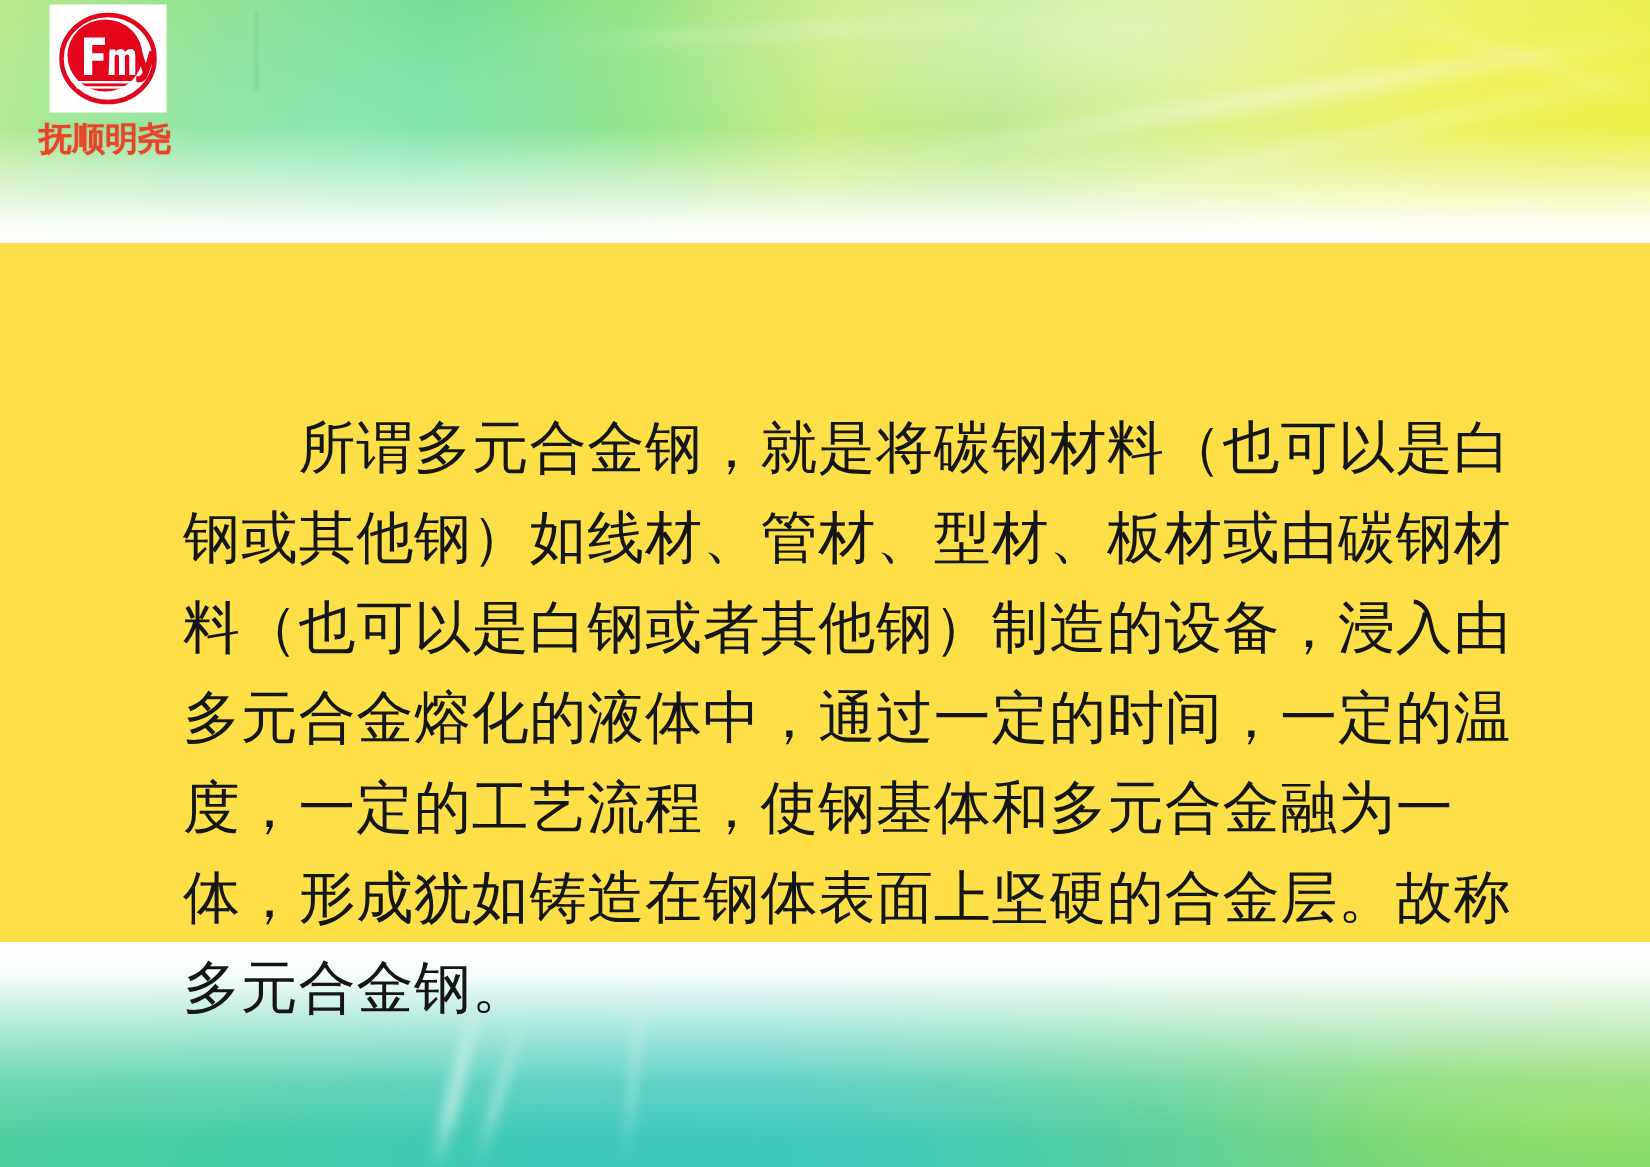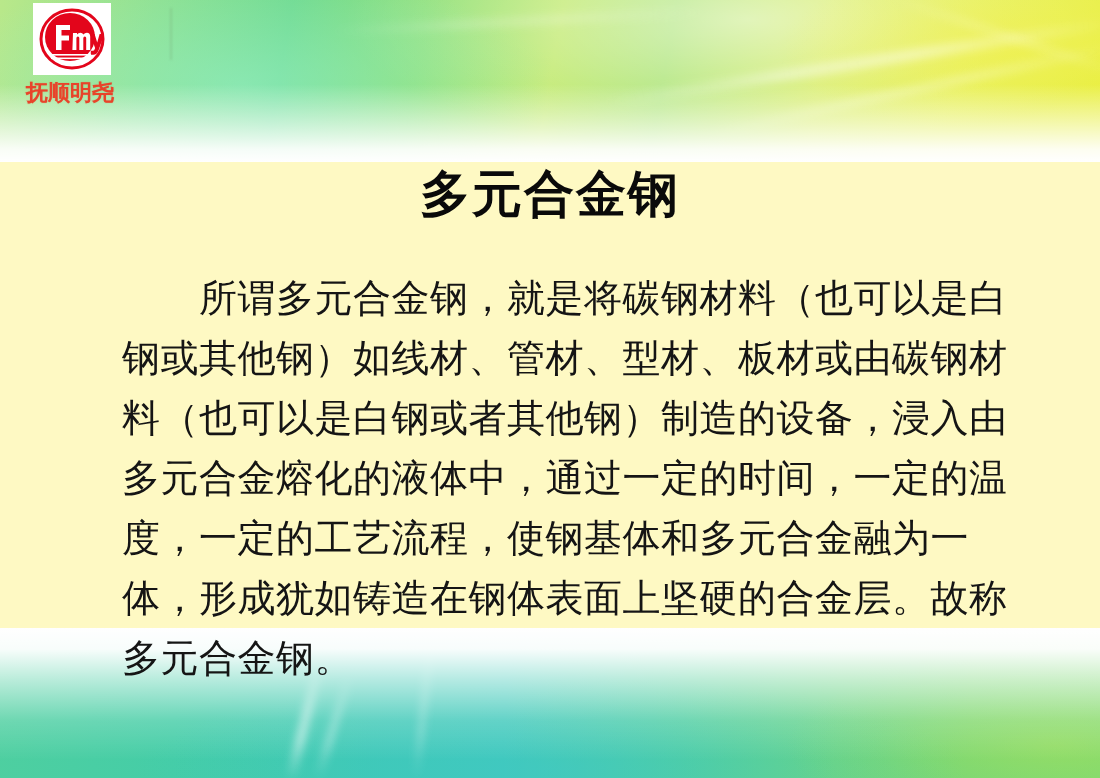--- a/index.html
+++ b/index.html
@@ -9,21 +9,21 @@
     height: 778px;
     overflow: hidden;
     background: #ffffff;
     font-family: "DejaVu Sans", "Liberation Sans", sans-serif;
   }
 
   .slide {
     position: relative;
     width: 1100px;
     height: 778px;
-    background: #fef9c3;
+    background: #fde047;
     overflow: hidden;
   }
 
   
   .banner-top {
     position: absolute;
     left: 0; top: 0;
     width: 1100px;
     height: 162px;
     overflow: hidden;
@@ -248,21 +248,20 @@
         <path d="M52 27 h4.6 l2.6 8.4 l2.4 -8.4 h4.6 l-5.6 16.2 q-1.6 4.6 -5.4 4.6
                  h-2.4 v-4 h1.8 q1.6 0 2.2 -1.9 l0.3 -0.9 z" fill="#e3051b"></path>
 
         <rect x="13" y="47" width="40" height="1.6" fill="#ffffff"></rect>
         <rect x="13" y="50.5" width="40" height="1.6" fill="#ffffff"></rect>
       </svg>
     </div>
     <div class="logo-name">抚顺明尧</div>
   </div>
 
-  <h1 class="slide-title">多元合金钢</h1>
 
   <div class="body-text">　　所谓多元合金钢，就是将碳钢材料（也可以是白钢或其他钢）如线材、管材、型材、板材或由碳钢材料（也可以是白钢或者其他钢）制造的设备，浸入由多元合金熔化的液体中，通过一定的时间，一定的温度，一定的工艺流程，使钢基体和多元合金融为一体，形成犹如铸造在钢体表面上坚硬的合金层。故称多元合金钢。</div>
 
   <div class="banner-bottom">
     <div class="layer bb-base"></div>
     <div class="layer bb-glow"></div>
     <div class="layer bb-glow2"></div>
     <div class="bb-streak b1"></div>
     <div class="bb-streak b2"></div>
     <div class="bb-streak b3"></div>

